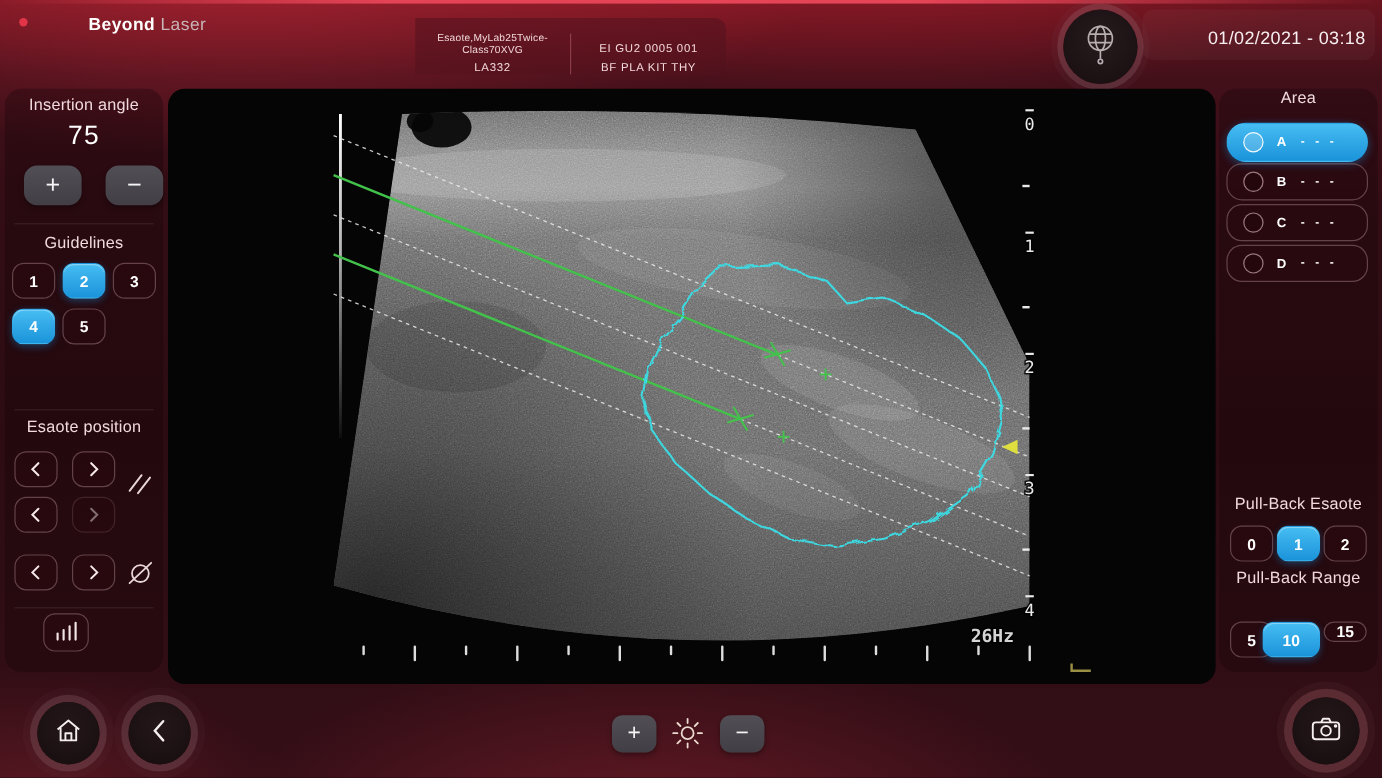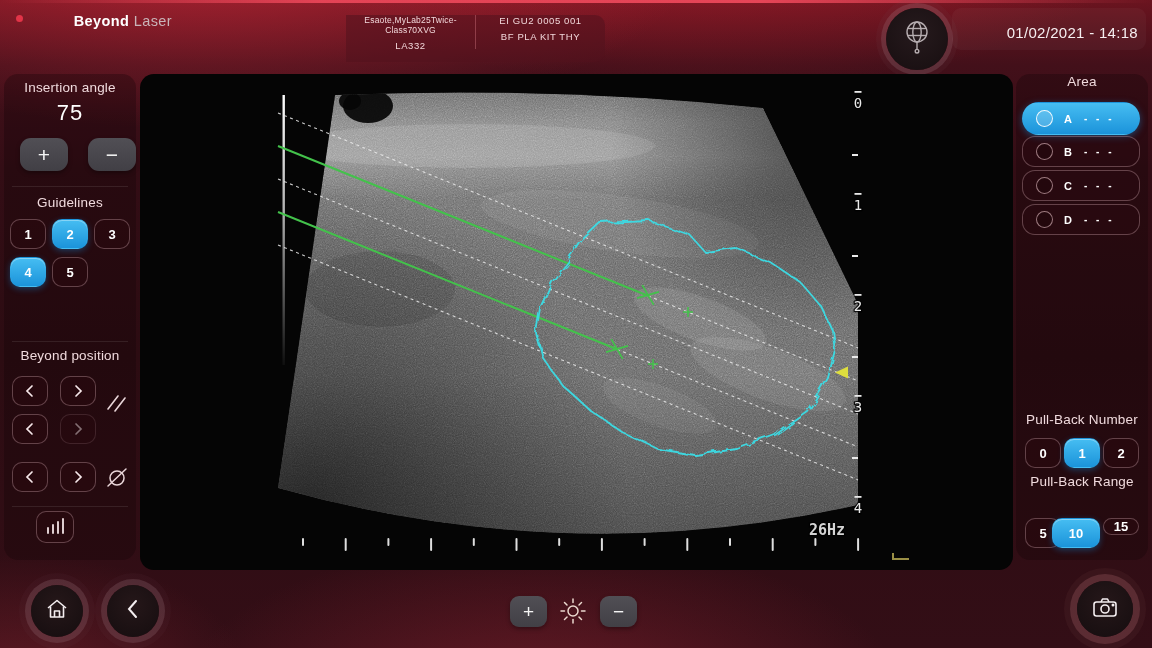--- a/index.html
+++ b/index.html
@@ -19,21 +19,21 @@
   .logo{position:absolute;left:22px;top:12px;width:150px}
   .logo-dot{position:absolute;left:-6px;top:3px;width:7px;height:7px;border-radius:50%;background:#e23448}
   .logo-text{color:#fff;font-size:29px;letter-spacing:6px;font-weight:400}
   .logo-sub{text-align:right;font-size:14.5px;color:#c9b4b8;margin-top:1px;letter-spacing:.4px}
   .logo-sub b{color:#fff}
   .depth-box{position:absolute;left:255px;top:15px;width:91px;height:47px;background:#1b0509;
     border-radius:10px 0 0 10px;padding:6px 0 0 13px}
   .depth-label{color:#fff;font-size:13px;font-weight:bold;letter-spacing:1.2px}
   .depth-value{color:#fff;font-size:14px;letter-spacing:4px;margin-top:2px}
   .device-box{position:absolute;left:346px;top:15px;width:259px;height:47px;background:rgba(82,18,29,.55);
-    border-radius:0 10px 10px 0;display:flex;align-items:flex-start}
+    border-radius:0 10px 10px 0;display:flex;align-items:flex-end}
   .dev-col{flex:1;text-align:center;color:#f2d7da}
   .dev-l1{font-size:8.5px;letter-spacing:.2px}
   .dev-l2{font-size:9.5px;margin-top:5px;letter-spacing:.6px}
   .dev-sep{width:1px;height:34px;background:rgba(255,160,170,.30)}
   .mode-group{position:absolute;left:630px;top:13px;width:236px;height:52px;background:rgba(56,12,20,.55);
     border-radius:12px;display:flex;align-items:center}
   .mode-label{color:#ecd2d6;font-size:14.5px;margin-left:28px}
   .mode-btn{width:44px;height:34px;border-radius:10px;border:1px solid rgba(243,200,207,.30);
     background:rgba(30,7,11,.30);margin-left:11px;display:flex;align-items:center;justify-content:center;cursor:pointer}
   .mode-btn:first-of-type{margin-left:20px}
@@ -114,40 +114,40 @@
           <ellipse cx="19" cy="16" rx="4.2" ry="10"></ellipse>
           <line x1="9.6" y1="12.5" x2="28.4" y2="12.5"></line>
           <line x1="9.6" y1="19.5" x2="28.4" y2="19.5"></line>
           <line x1="19" y1="26" x2="19" y2="33"></line>
           <circle cx="19" cy="35.2" r="1.8"></circle>
         </g>
       </svg>
     </span>
   </div>
   <div class="date-plate"></div>
-  <div class="datetime">01/02/2021 - 14:18</div>
+  <div class="datetime">01/02/2021 - 03:18</div>
 
   <div class="sidebar-left">
     <div class="section-title" style="top:6px">Insertion angle</div>
     <div class="big-value" style="top:26px">75</div>
     <button class="gray-btn" style="left:16px;top:64px;width:48px;height:33px">+</button>
     <button class="gray-btn" style="left:84px;top:64px;width:48px;height:33px">−</button>
     <div class="hr" style="top:112px"></div>
 
     <div class="section-title" style="top:121px">Guidelines</div>
     <div id="guidelines-options">
         <button class="pill" style="left: 6px; top: 145px;">1</button>
         <button class="pill active" style="left: 48px; top: 145px;">2</button>
         <button class="pill" style="left: 90px; top: 145px;">3</button>
         <button class="pill active" style="left: 6px; top: 183px;">4</button>
         <button class="pill" style="left: 48px; top: 183px;">5</button>
       </div>
     <div class="hr" style="top:267px"></div>
 
-    <div class="section-title" style="top:274px">Beyond position</div>
+    <div class="section-title" style="top:274px">Esaote position</div>
     <button class="pill" style="left:8px;top:302px">
         <svg width="12" height="14" viewBox="0 0 12 14">
           <polyline points="8,2 3,7 8,12" stroke="#f6e8ea" stroke-width="1.7" fill="none" stroke-linecap="round"></polyline>
         </svg>
       </button>
     <button class="pill" style="left:56px;top:302px">
         <svg width="12" height="14" viewBox="0 0 12 14">
           <polyline points="4,2 9,7 4,12" stroke="#f6e8ea" stroke-width="1.7" fill="none" stroke-linecap="round"></polyline>
         </svg>
       </button>
@@ -328,21 +328,21 @@
           <span class="area-circle"></span>
           <span class="area-letter">C</span>
           <span class="area-value">- - -</span>
         </div>
         <div class="area-row" style="top: 130px;">
           <span class="area-circle"></span>
           <span class="area-letter">D</span>
           <span class="area-value">- - -</span>
         </div>
       </div>
-    <div class="section-title" style="top:338px">Pull-Back Number</div>
+    <div class="section-title" style="top:338px">Pull-Back Esaote</div>
     <div id="pullback-number-options">
         <button class="pill" style="left: 9px; top: 364px; width: 36px; height: 30px;">0</button>
         <button class="pill active" style="left: 48px; top: 364px; width: 36px; height: 30px;">1</button>
         <button class="pill" style="left: 87px; top: 364px; width: 36px; height: 30px;">2</button>
       </div>
     <div class="section-title" style="top:400px">Pull-Back Range</div>
     <div id="pullback-range-options">
         <button class="pill" style="left: 9px; top: 444px; width: 36px; height: 30px;">5</button>
         <button class="pill active" style="left: 36px; top: 444px; width: 48px; height: 30px; text-align: center;">10</button>
         <button class="pill" style="left: 87px; top: 444px; width: 36px; height: 17px; text-align: center;">15</button>

